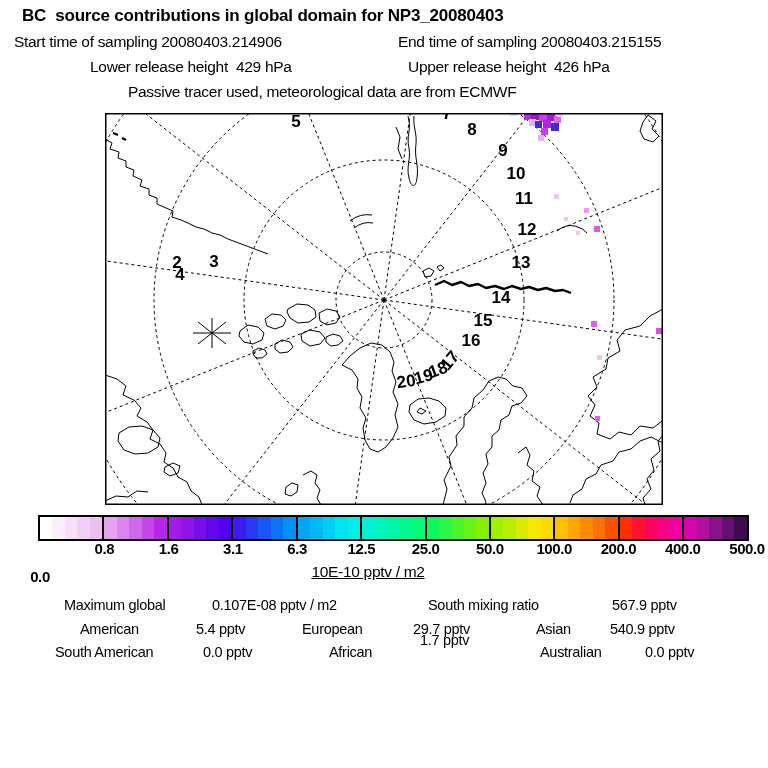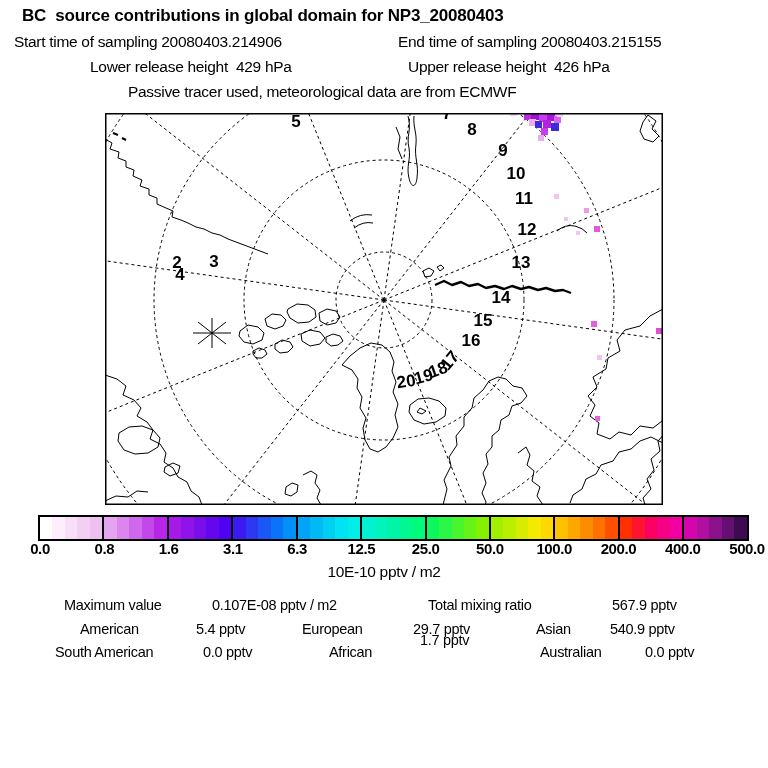--- a/index.html
+++ b/index.html
@@ -6,21 +6,21 @@
   body{font-family:"Liberation Sans",sans-serif;color:#000;position:relative;}
   .abs{position:absolute;white-space:pre;}
   .title{font-weight:bold;font-size:17px;letter-spacing:-0.2px;}
   .hline{font-size:15.5px;letter-spacing:-0.3px;}
   .stat{font-size:14.5px;letter-spacing:-0.3px;}
   #mapsvg{position:absolute;left:105px;top:113px;}
   #colorbar{position:absolute;left:38px;top:515px;width:707px;height:22px;border:2px solid #000;display:flex;box-sizing:content-box;}
   .cb-cell{flex:1 1 auto;height:100%;}
   .cb-seg{border-left:2px solid #000;}
   .tick{position:absolute;top:540px;transform:translateX(-50%);font-weight:bold;font-size:15px;letter-spacing:-0.4px;white-space:pre;}
-  .unit{position:absolute;top:563px;left:384px;transform:translateX(-50%);font-size:15.5px;letter-spacing:-0.3px;}
+  .unit{position:absolute;top:563px;left:368px;transform:translateX(-50%);font-size:15.5px;letter-spacing:-0.3px;text-decoration:underline;}
   .statcell{position:absolute;white-space:pre;}
 </style>
 </head>
 <body>
 
 <div class="abs title" style="left:22px;top:6px;">BC  source contributions in global domain for NP3_20080403</div>
 <div class="abs hline" style="left:14px;top:33px;">Start time of sampling 20080403.214906</div>
 <div class="abs hline" style="left:398px;top:33px;">End time of sampling 20080403.215155</div>
 <div class="abs hline" style="left:90px;top:58px;">Lower release height  429 hPa</div>
 <div class="abs hline" style="left:408px;top:58px;">Upper release height  426 hPa</div>
@@ -209,39 +209,39 @@
     <div class="cb-cell" style="background: rgb(251, 0, 96);"></div>
     <div class="cb-cell" style="background: rgb(246, 0, 132);"></div>
     <div class="cb-cell" style="background: rgb(242, 0, 164);"></div>
     <div class="cb-cell cb-seg" style="background: rgb(213, 5, 174);"></div>
     <div class="cb-cell" style="background: rgb(176, 15, 160);"></div>
     <div class="cb-cell" style="background: rgb(138, 18, 139);"></div>
     <div class="cb-cell" style="background: rgb(100, 16, 112);"></div>
     <div class="cb-cell" style="background: rgb(62, 10, 82);"></div>
   </div>
 <div id="ticks">
-    <div class="tick" style="left: 40px;">0.0</div>
+    <div class="tick" style="left: 40px; margin-top: 28px;">0.0</div>
     <div class="tick" style="left: 104.273px;">0.8</div>
     <div class="tick" style="left: 168.545px;">1.6</div>
     <div class="tick" style="left: 232.818px;">3.1</div>
     <div class="tick" style="left: 297.091px;">6.3</div>
     <div class="tick" style="left: 361.364px;">12.5</div>
     <div class="tick" style="left: 425.636px;">25.0</div>
     <div class="tick" style="left: 489.909px;">50.0</div>
     <div class="tick" style="left: 554.182px;">100.0</div>
     <div class="tick" style="left: 618.455px;">200.0</div>
     <div class="tick" style="left: 682.727px;">400.0</div>
     <div class="tick" style="left: 747px;">500.0</div>
   </div>
 <div class="unit">10E-10 pptv / m2</div>
 
 <div id="stats">
-    <div class="statcell stat" style="left: 64px; top: 597px;">Maximum value</div>
+    <div class="statcell stat" style="left: 64px; top: 597px;">Maximum global</div>
     <div class="statcell stat" style="left: 212px; top: 597px;">0.107E-08 pptv / m2</div>
-    <div class="statcell stat" style="left: 428px; top: 597px;">Total mixing ratio</div>
+    <div class="statcell stat" style="left: 428px; top: 597px;">South mixing ratio</div>
     <div class="statcell stat" style="left: 612px; top: 597px;">567.9 pptv</div>
     <div class="statcell stat" style="left: 80px; top: 621px;">American</div>
     <div class="statcell stat" style="left: 196px; top: 621px;">5.4 pptv</div>
     <div class="statcell stat" style="left: 302px; top: 621px;">European</div>
     <div class="statcell stat" style="left: 413px; top: 621px;">29.7 pptv</div>
     <div class="statcell stat" style="left: 536px; top: 621px; text-align: center;">Asian</div>
     <div class="statcell stat" style="left: 610px; top: 621px;">540.9 pptv</div>
     <div class="statcell stat" style="left: 55px; top: 644px;">South American</div>
     <div class="statcell stat" style="left: 203px; top: 644px;">0.0 pptv</div>
     <div class="statcell stat" style="left: 329px; top: 644px;">African</div>

